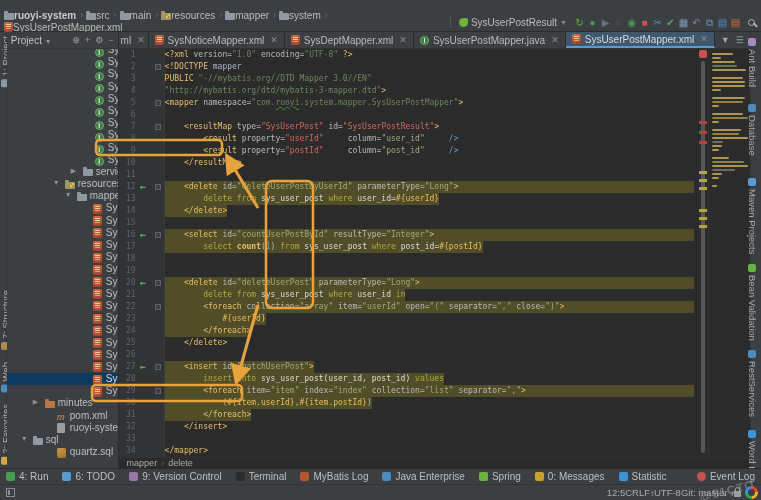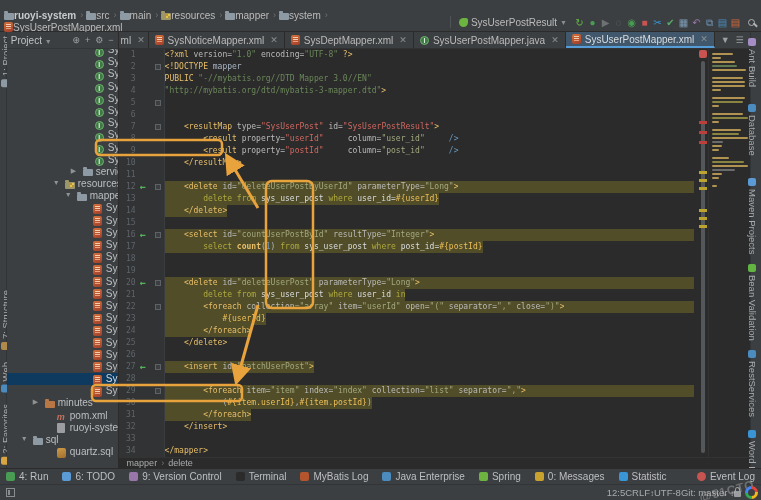--- a/index.html
+++ b/index.html
@@ -512,20 +512,21 @@
             </div>
             <div class="gline" style="top: 396px;">
               <span class="gnum">34</span>
             </div>
           </div>
         <div class="codearea" id="code">
             <div class="cline" style="top: 0px;"><span class="ltext"><span class="sg-tag">&lt;?xml </span><span class="sg-attr">version=</span><span class="sg-str">"1.0" </span><span class="sg-attr">encoding=</span><span class="sg-str">"UTF-8" </span><span class="sg-tag">?&gt;</span></span><span class="lfill"></span></div>
             <div class="cline" style="top: 12px;"><span class="ltext"><span class="sg-tag">&lt;!DOCTYPE </span><span class="sg-pln">mapper</span></span><span class="lfill"></span></div>
             <div class="cline" style="top: 24px;"><span class="ltext"><span class="sg-tag">PUBLIC </span><span class="sg-str">"-//mybatis.org//DTD Mapper 3.0//EN"</span></span><span class="lfill"></span></div>
             <div class="cline" style="top: 36px;"><span class="ltext"><span class="sg-str">"http://mybatis.org/dtd/mybatis-3-mapper.dtd"</span><span class="sg-tag">&gt;</span></span><span class="lfill"></span></div>
+            <div class="cline" style="top: 48px;"><span class="ltext"><span class="sg-tag">&lt;mapper </span><span class="sg-attr">namespace=</span><span class="sg-str">"com.</span><span class="sg-stru">ruoyi</span><span class="sg-str">.system.mapper.SysUserPostMapper"</span><span class="sg-tag">&gt;</span></span><span class="lfill"></span></div>
             <div class="cline" style="top: 60px;"><span class="ltext"></span><span class="lfill"></span></div>
             <div class="cline" style="top: 72px;"><span class="ltext"><span class="sg-pln">    </span><span class="sg-tag">&lt;resultMap </span><span class="sg-attr">type=</span><span class="sg-ref">"SysUserPost" </span><span class="sg-attr">id=</span><span class="sg-ref">"SysUserPostResult"</span><span class="sg-tag">&gt;</span></span><span class="lfill"></span></div>
             <div class="cline" style="top: 84px;"><span class="ltext"><span class="sg-pln">        </span><span class="sg-tag">&lt;result </span><span class="sg-attr">property=</span><span class="sg-ref">"userId"</span><span class="sg-pln">     </span><span class="sg-attr">column=</span><span class="sg-mut">"user_id"</span><span class="sg-pln">     </span><span class="sg-blu">/&gt;</span></span><span class="lfill"></span></div>
             <div class="cline" style="top: 96px;"><span class="ltext"><span class="sg-pln">        </span><span class="sg-tag">&lt;result </span><span class="sg-attr">property=</span><span class="sg-ref">"postId"</span><span class="sg-pln">     </span><span class="sg-attr">column=</span><span class="sg-mut">"post_id"</span><span class="sg-pln">     </span><span class="sg-blu">/&gt;</span></span><span class="lfill"></span></div>
             <div class="cline" style="top: 108px;"><span class="ltext"><span class="sg-pln">    </span><span class="sg-tag">&lt;/resultMap&gt;</span></span><span class="lfill"></span></div>
             <div class="cline" style="top: 120px;"><span class="ltext"></span><span class="lfill"></span></div>
             <div class="cline hlw" style="top: 132px;"><span class="ltext"><span class="sg-pln">    </span><span class="sg-tag">&lt;delete </span><span class="sg-attr">id=</span><span class="sg-mut">"deleteUserPostByUserId" </span><span class="sg-attr">parameterType=</span><span class="sg-mut">"Long"</span><span class="sg-tag">&gt;</span></span><span class="lfill"></span></div>
             <div class="cline hl" style="top: 144px;"><span class="ltext"><span class="sg-pln">        </span><span class="sg-sql">delete from </span><span class="sg-tbl">sys_user_post </span><span class="sg-sql">where </span><span class="sg-tbl">user_id=</span><span class="sg-par">#{userId}</span></span><span class="lfill"></span></div>
             <div class="cline hl" style="top: 156px;"><span class="ltext"><span class="sg-pln">    </span><span class="sg-tag">&lt;/delete&gt;</span></span><span class="lfill"></span></div>
             <div class="cline" style="top: 168px;"><span class="ltext"></span><span class="lfill"></span></div>
@@ -533,21 +534,21 @@
             <div class="cline hl" style="top: 192px;"><span class="ltext"><span class="sg-pln">        </span><span class="sg-sql">select </span><span class="sg-fn">count</span><span class="sg-pln">(</span><span class="sg-num">1</span><span class="sg-pln">) </span><span class="sg-sql">from </span><span class="sg-tbl">sys_user_post </span><span class="sg-sql">where </span><span class="sg-tbl">post_id=</span><span class="sg-par">#{postId}</span></span><span class="lfill"></span></div>
             <div class="cline" style="top: 216px;"><span class="ltext"></span><span class="lfill"></span></div>
             <div class="cline hlw" style="top: 228px;"><span class="ltext"><span class="sg-pln">    </span><span class="sg-tag">&lt;delete </span><span class="sg-attr">id=</span><span class="sg-mut">"deleteUserPost" </span><span class="sg-attr">parameterType=</span><span class="sg-mut">"Long"</span><span class="sg-tag">&gt;</span></span><span class="lfill"></span></div>
             <div class="cline hl" style="top: 240px;"><span class="ltext"><span class="sg-pln">        </span><span class="sg-sql">delete from </span><span class="sg-tbl">sys_user_post </span><span class="sg-sql">where </span><span class="sg-tbl">user_id </span><span class="sg-sql">in</span></span><span class="lfill"></span></div>
             <div class="cline hlw" style="top: 252px;"><span class="ltext"><span class="sg-pln">        </span><span class="sg-tag">&lt;foreach </span><span class="sg-attr">collection=</span><span class="sg-mut">"array" </span><span class="sg-attr">item=</span><span class="sg-mut">"userId" </span><span class="sg-attr">open=</span><span class="sg-mut">"(" </span><span class="sg-attr">separator=</span><span class="sg-mut">"," </span><span class="sg-attr">close=</span><span class="sg-mut">")"</span><span class="sg-tag">&gt;</span></span><span class="lfill"></span></div>
             <div class="cline hl" style="top: 264px;"><span class="ltext"><span class="sg-pln">            </span><span class="sg-par">#{userId}</span></span><span class="lfill"></span></div>
             <div class="cline hl" style="top: 276px;"><span class="ltext"><span class="sg-pln">        </span><span class="sg-tag">&lt;/foreach&gt;</span></span><span class="lfill"></span></div>
             <div class="cline" style="top: 288px;"><span class="ltext"><span class="sg-pln">    </span><span class="sg-tag">&lt;/delete&gt;</span></span><span class="lfill"></span></div>
             <div class="cline" style="top: 300px;"><span class="ltext"></span><span class="lfill"></span></div>
             <div class="cline hl" style="top: 312px;"><span class="ltext"><span class="sg-pln">    </span><span class="sg-tag">&lt;insert </span><span class="sg-attr">id=</span><span class="sg-mut">"batchUserPost"</span><span class="sg-tag">&gt;</span></span><span class="lfill"></span></div>
-            <div class="cline hl" style="top: 324px;"><span class="lfill"></span></div>
+            <div class="cline hl" style="top: 324px;"><span class="ltext"><span class="sg-pln">        </span><span class="sg-sql">insert into </span><span class="sg-tbl">sys_user_post(user_id, post_id) </span><span class="sg-sql">values</span></span><span class="lfill"></span></div>
             <div class="cline hlw" style="top: 336px;"><span class="ltext"><span class="sg-pln">        </span><span class="sg-tag">&lt;foreach </span><span class="sg-attr">item=</span><span class="sg-mut">"item" </span><span class="sg-attr">index=</span><span class="sg-mut">"index" </span><span class="sg-attr">collection=</span><span class="sg-mut">"list" </span><span class="sg-attr">separator=</span><span class="sg-mut">","</span><span class="sg-tag">&gt;</span></span><span class="lfill"></span></div>
             <div class="cline hl" style="top: 348px;"><span class="ltext"><span class="sg-pln">            (</span><span class="sg-par">#{item.userId}</span><span class="sg-pln">,</span><span class="sg-par">#{item.postId}</span><span class="sg-pln">)</span></span><span class="lfill"></span></div>
             <div class="cline hl" style="top: 360px;"><span class="ltext"><span class="sg-pln">        </span><span class="sg-tag">&lt;/foreach&gt;</span></span><span class="lfill"></span></div>
             <div class="cline" style="top: 372px;"><span class="ltext"><span class="sg-pln">    </span><span class="sg-tag">&lt;/insert&gt;</span></span><span class="lfill"></span></div>
             <div class="cline" style="top: 384px;"><span class="ltext"></span><span class="lfill"></span></div>
             <div class="cline" style="top: 396px;"><span class="ltext"><span class="sg-tag">&lt;/mapper&gt;</span></span><span class="lfill"></span></div>
           </div>
         <div class="estripe" id="estripe">
             <div class="esthumb"></div>
             <div class="errbadge"></div>

